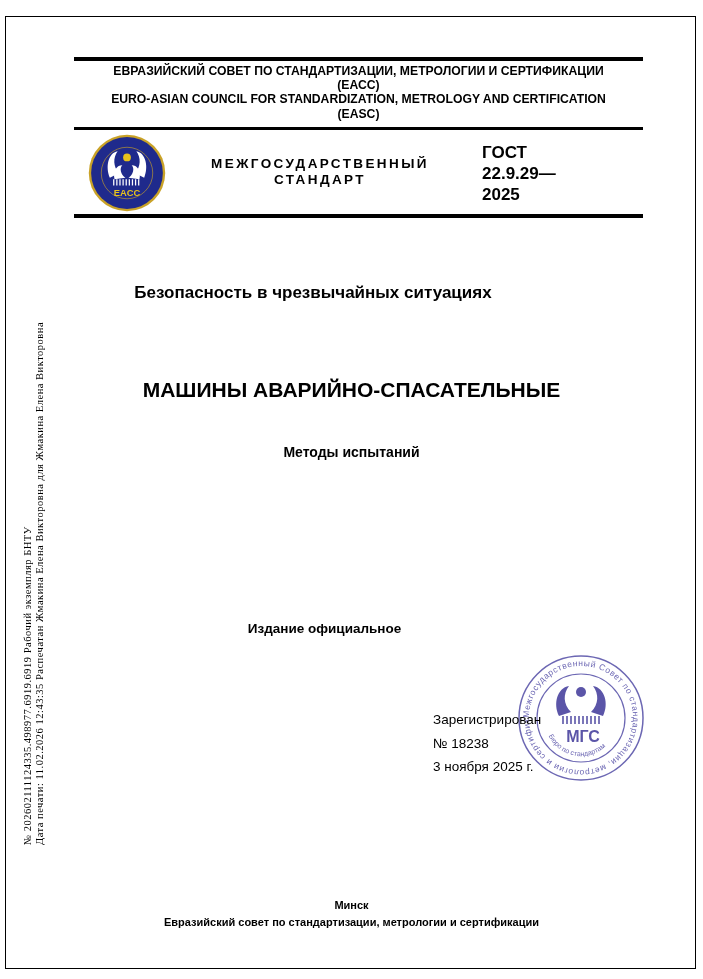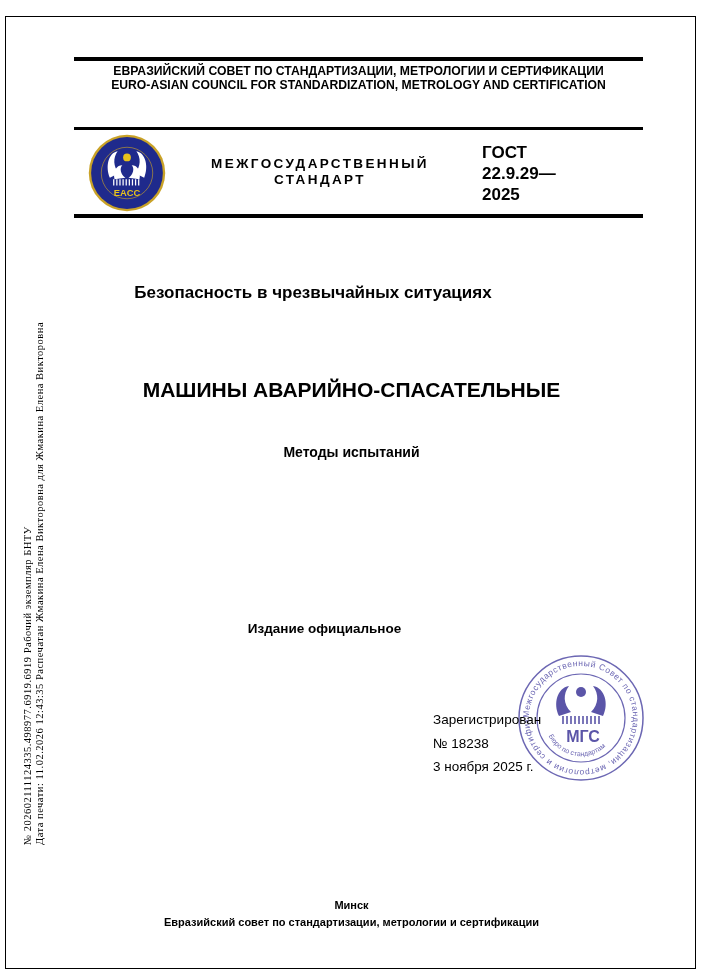--- a/index.html
+++ b/index.html
@@ -23,21 +23,23 @@
   .sidebar-note { position:absolute; left:22px; top:845px; width:560px; transform-origin:0 0; transform:rotate(-90deg); font-family:"Liberation Serif", serif; font-size:10.5px; line-height:12px; letter-spacing:0.5px; white-space:nowrap; }
 </style>
 </head>
 <body>
 
 <div class="page-frame"></div>
 
 <div class="rule r1"></div>
 <div class="council">
   <div>ЕВРАЗИЙСКИЙ СОВЕТ ПО СТАНДАРТИЗАЦИИ, МЕТРОЛОГИИ И СЕРТИФИКАЦИИ</div>
+  <div>(ЕАСС)</div>
   <div>EURO-ASIAN COUNCIL FOR STANDARDIZATION, METROLOGY AND CERTIFICATION</div>
+  <div>(EASC)</div>
 </div>
 <div class="rule r2"></div>
 
 <svg class="logo" viewBox="0 0 100 100">
   <circle cx="50" cy="50" r="49" fill="#c9a227"></circle>
   <circle cx="50" cy="50" r="46" fill="#1f2a8c"></circle>
   <circle cx="50" cy="50" r="33" fill="none" stroke="#c9a227" stroke-width="0.8"></circle>
   <circle cx="50" cy="30" r="5" fill="#e8c21c"></circle>
   <path d="M28 56 C22 42 26 24 38 22 C32 30 32 42 40 50 Z" fill="#ffffff"></path>
   <path d="M72 56 C78 42 74 24 62 22 C68 30 68 42 60 50 Z" fill="#ffffff"></path>

